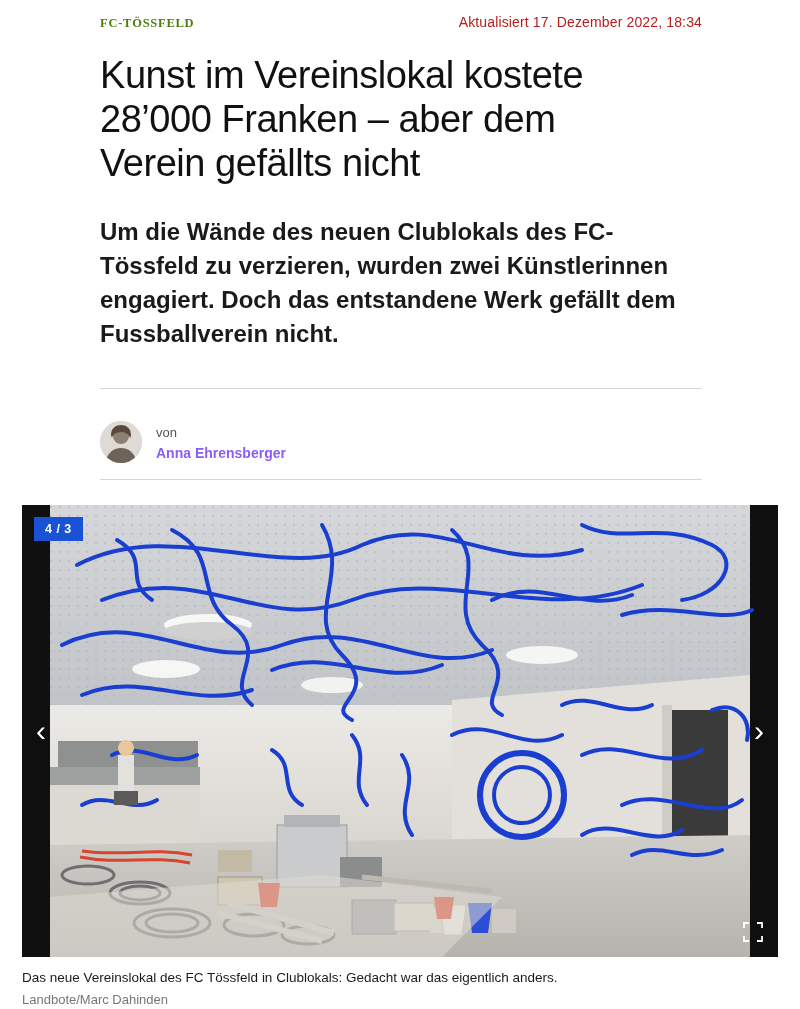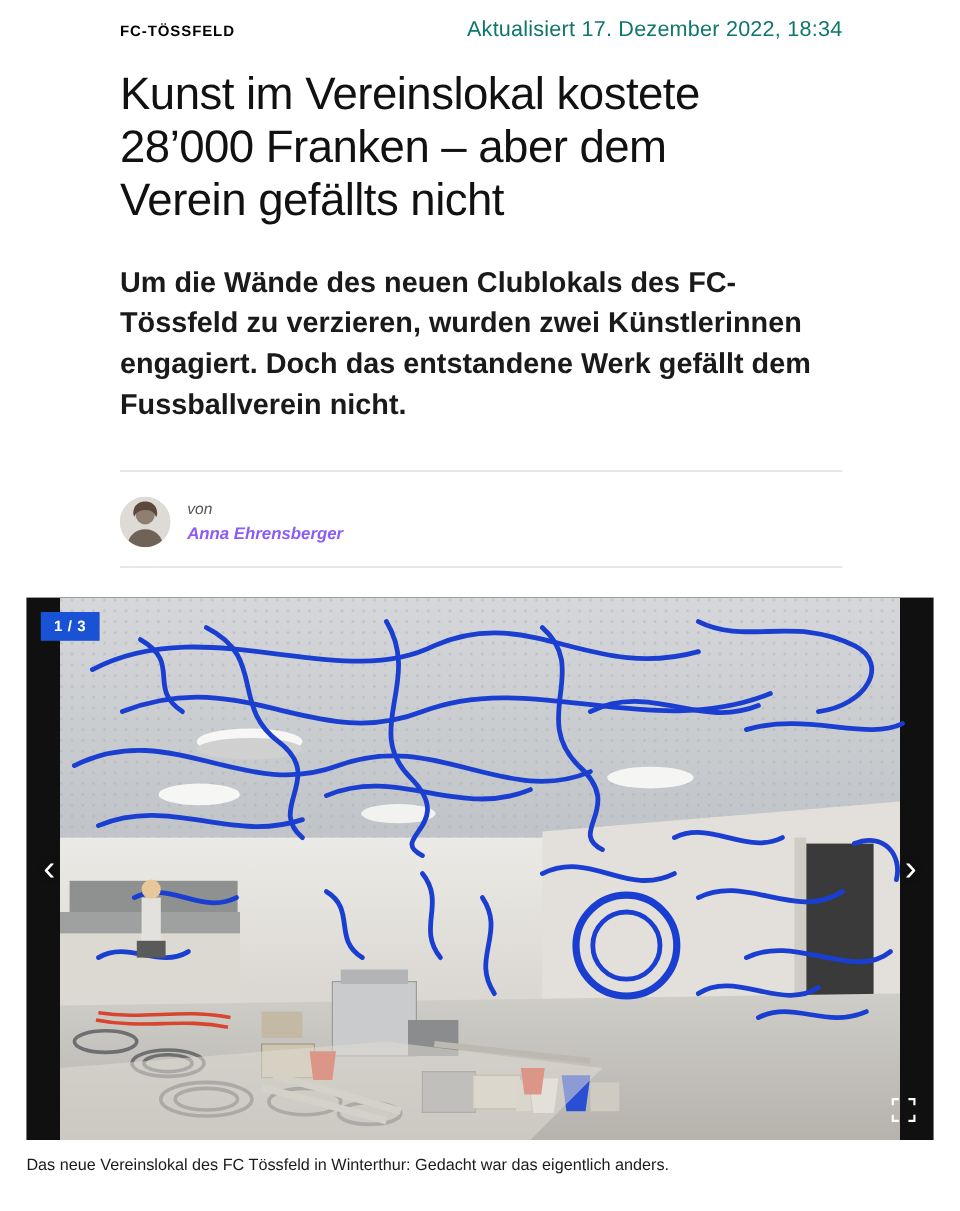--- a/index.html
+++ b/index.html
@@ -30,26 +30,27 @@
     display: flex;
     align-items: baseline;
     justify-content: space-between;
     padding-top: 14px;
     padding-right: 78px;
   }
   .kicker {
     font-size: 12.5px;
     font-weight: bold;
     letter-spacing: 0.06em;
-    color: #000000;
+    color: #4d7c0f;
     text-transform: uppercase;
+    font-family: Liberation Serif, serif;
   }
   .updated {
-    font-size: 18px;
-    color: #0f766e;
+    font-size: 14px;
+    color: #b91c1c;
     letter-spacing: 0.01em;
   }
 
   
   .headline {
     margin: 22px 0 0 0;
     font-size: 38px;
     line-height: 1.16;
     font-weight: normal;
     letter-spacing: -0.012em;
@@ -68,24 +69,23 @@
   }
 
   
   .divider {
     border: none;
     border-top: 1px solid #d8d8d8;
     margin: 36px 78px 0 0;
   }
   .byline {
     display: flex;
-    align-items: center;
-    margin-top: 21px;
+    align-items: flex-end;
+    margin-top: 32px;
     padding-bottom: 16px;
-    font-style: italic;
   }
   .avatar {
     width: 42px;
     height: 42px;
     border-radius: 50%;
     background: #d9d7d4;
     overflow: hidden;
     flex: 0 0 auto;
     position: relative;
   }
@@ -333,34 +333,35 @@
         </g>
 
         <rect x="96" y="250" width="16" height="36" fill="#e3e1dd"></rect>
         <circle cx="104" cy="243" r="8" fill="#e8c79a"></circle>
         <rect x="92" y="286" width="24" height="14" fill="#5a5a5a"></rect>
 
         <polygon points="28,392 300,370 480,392 420,452 28,452" fill="#dedbd4" opacity="0.55"></polygon>
       </svg>
     </div>
 
-    <div class="counter">1 / 3</div>
+    <div class="counter">4 / 3</div>
 
     <div class="nav-arrow nav-prev">‹</div>
     <div class="nav-arrow nav-next">›</div>
 
     <div class="expand-btn">
       <svg viewBox="0 0 22 22" width="22" height="22" aria-hidden="true">
         <g fill="none" stroke="#ffffff" stroke-width="1.8">
           <path d="M2 7 V2 H7"></path>
           <path d="M15 2 H20 V7"></path>
           <path d="M20 15 V20 H15"></path>
           <path d="M7 20 H2 V15"></path>
         </g>
       </svg>
     </div>
   </div>
 
   <div class="caption-wrap">
-    <div class="caption">Das neue Vereinslokal des FC Tössfeld in Winterthur: Gedacht war das eigentlich anders.</div>
+    <div class="caption">Das neue Vereinslokal des FC Tössfeld in Clublokals: Gedacht war das eigentlich anders.</div>
+    <div class="credit">Landbote/Marc Dahinden</div>
   </div>
 
 </div>
 
 </body></html>

